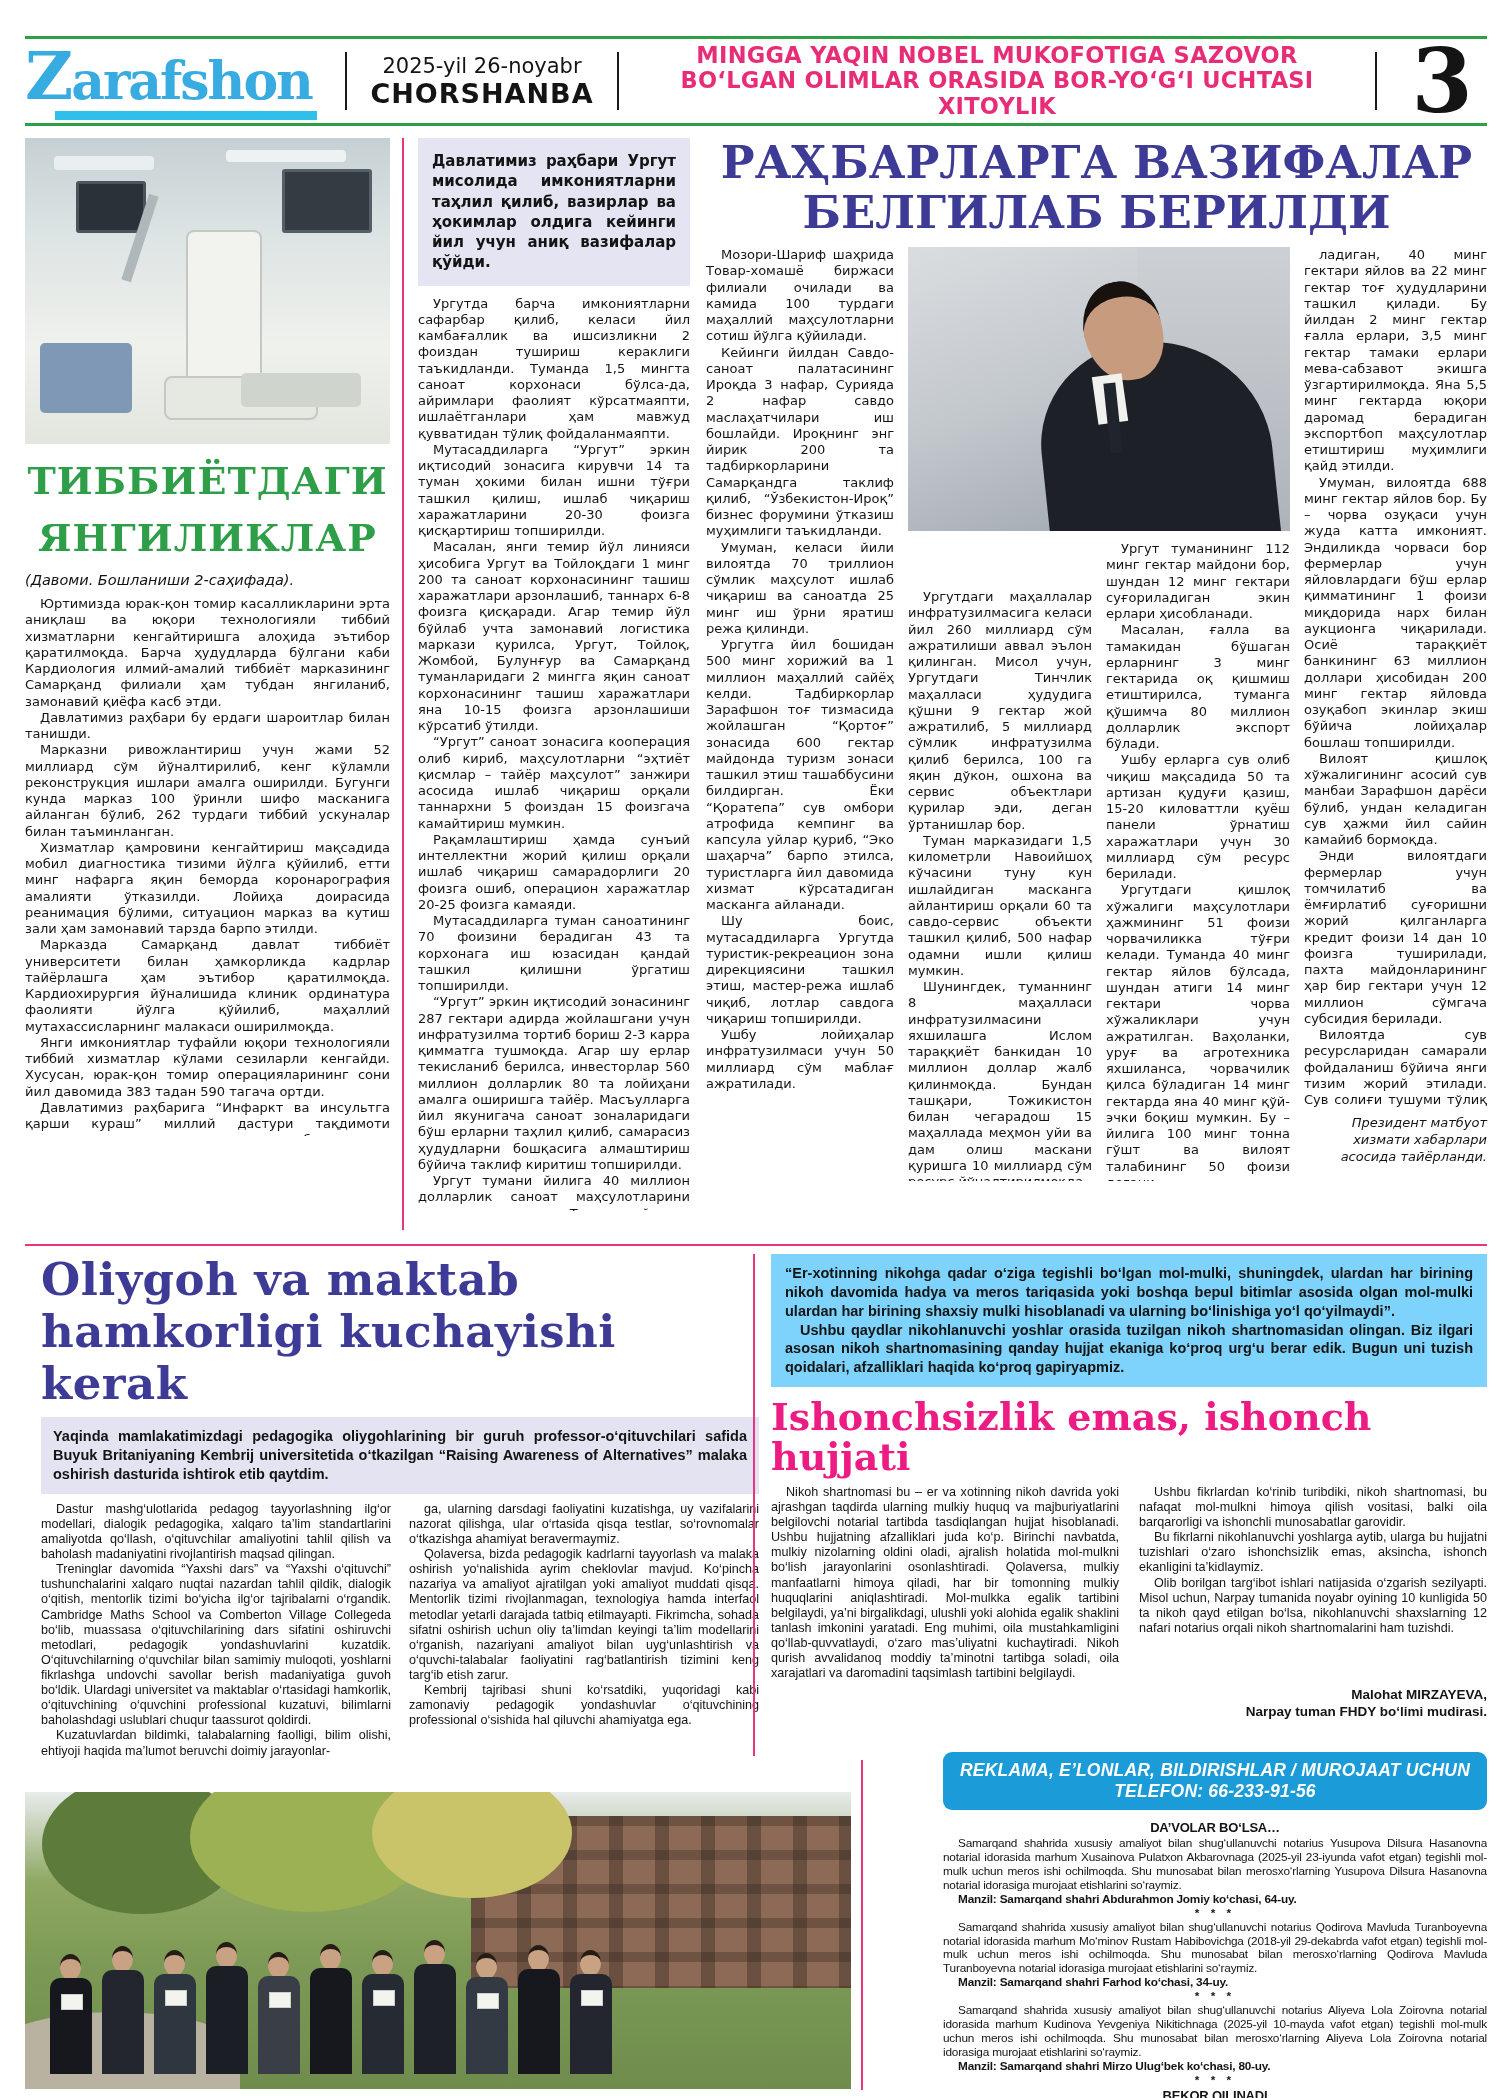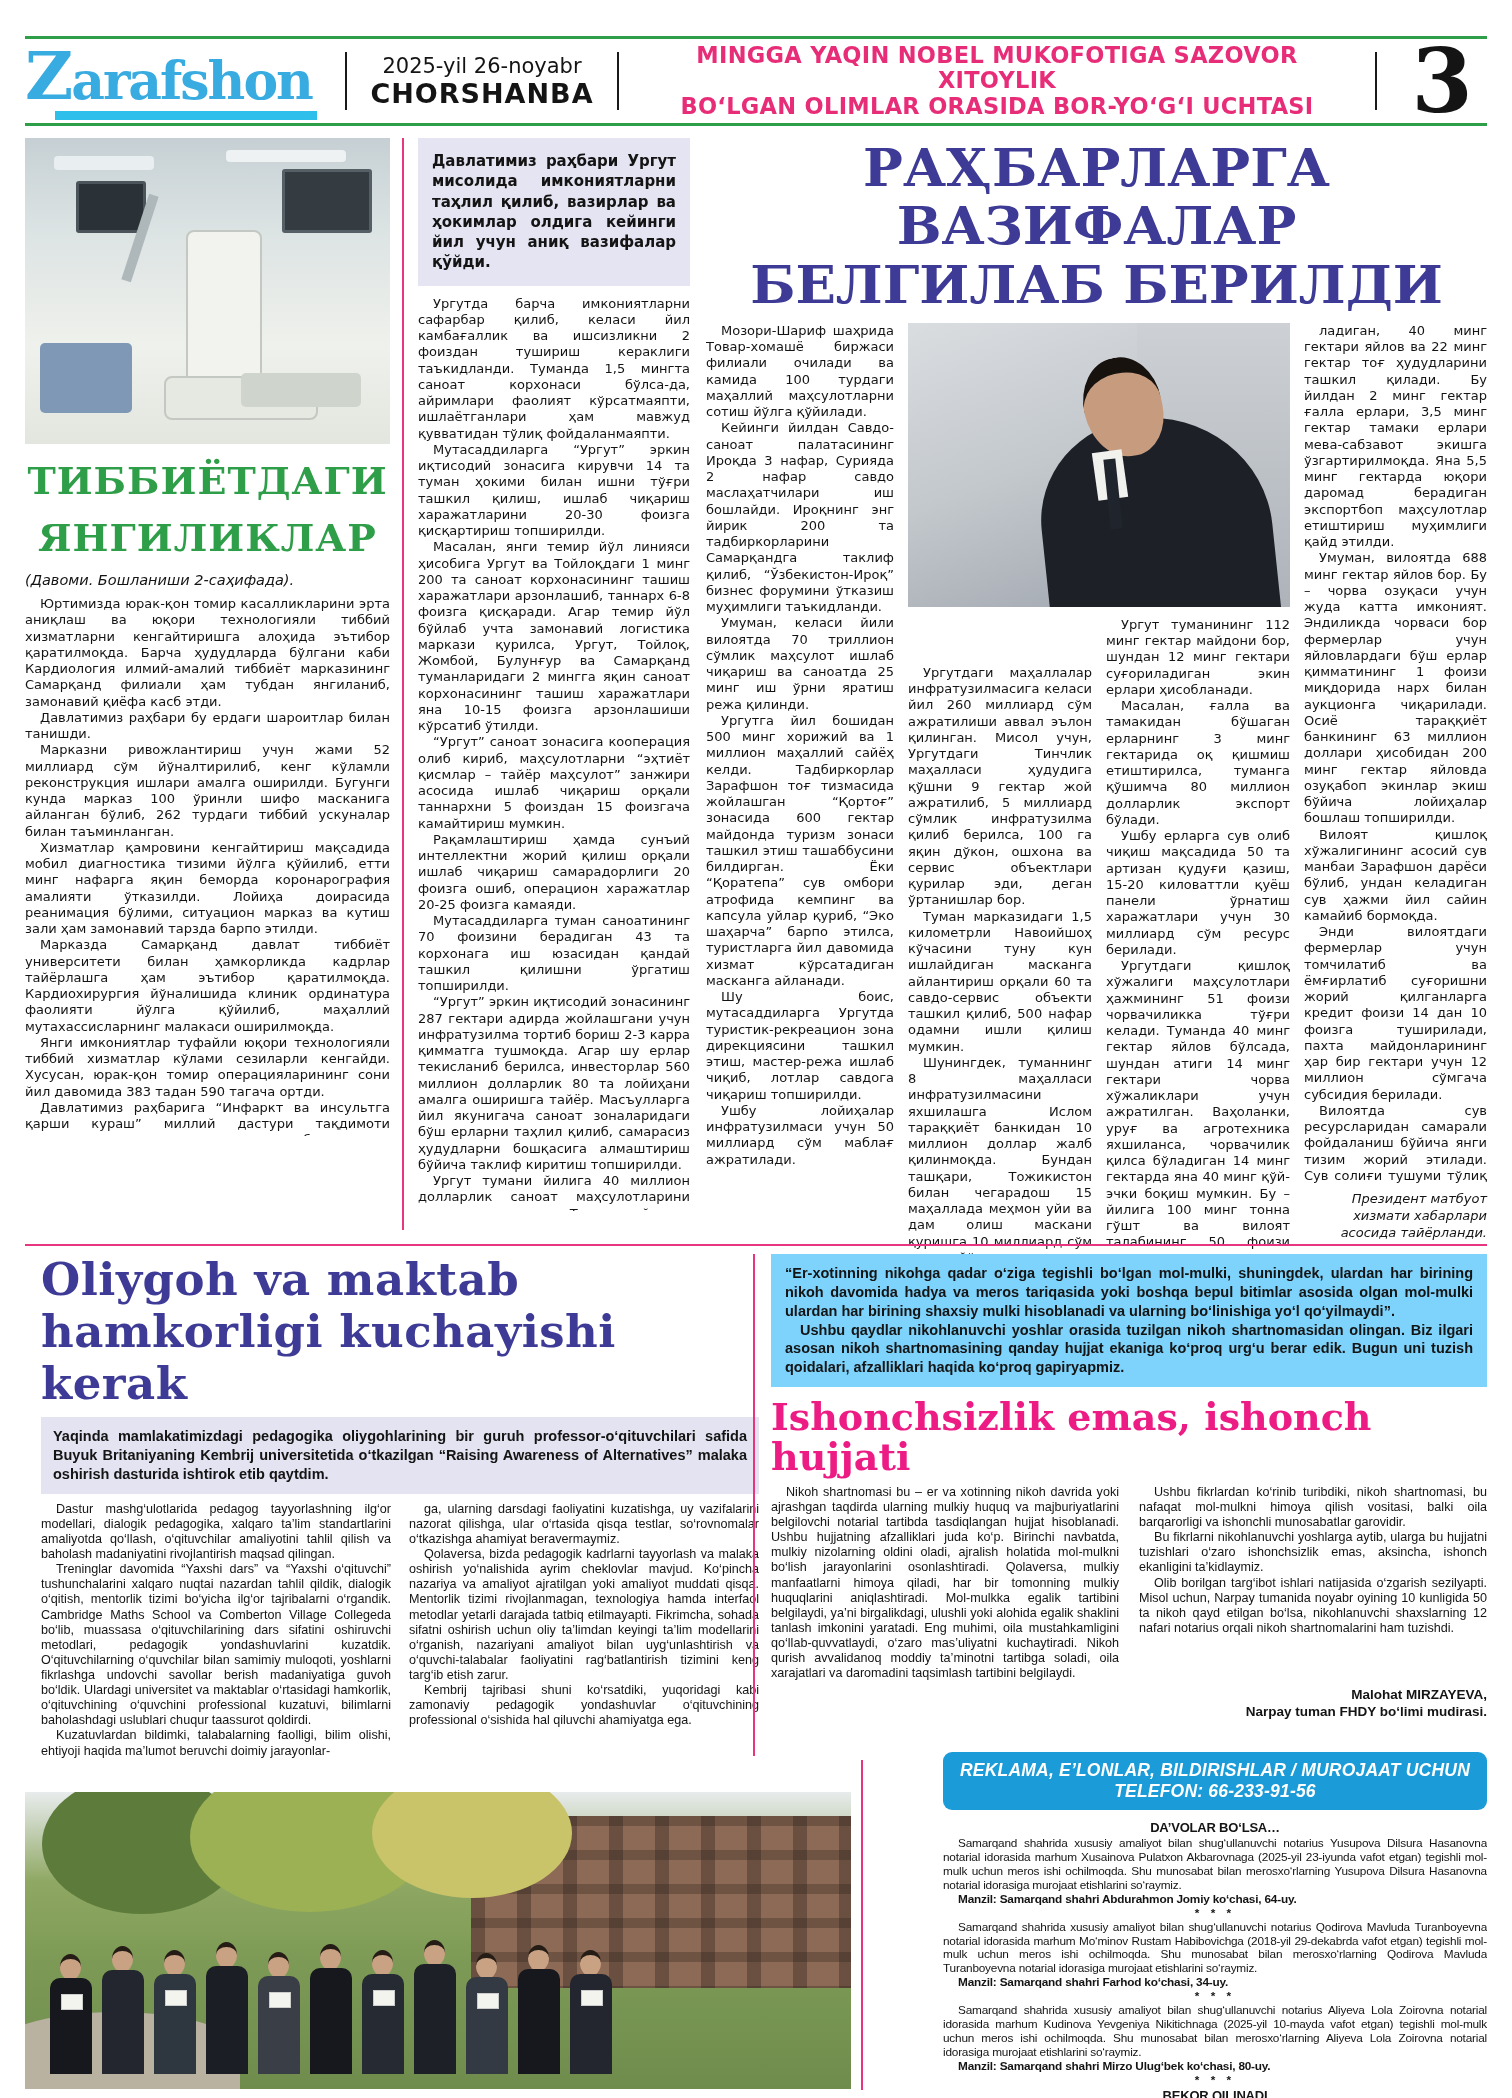--- a/index.html
+++ b/index.html
@@ -35,21 +35,21 @@
   .shape{position:absolute;}
   .green-head{color:#2f9e48;font-family:"DejaVu Serif",serif;font-weight:bold;
      font-size:38px;text-align:center;line-height:1.5;letter-spacing:1px;margin:8px 0 6px;}
   .cont-note{font-style:italic;font-size:14.5px;margin:4px 0 8px;}
   .left-paras{height:540px;}
   .col-mid{width:272px;flex:none;margin-left:14px;}
   .lead-box{background:#e4e4f2;padding:13px 14px;font-weight:bold;font-size:15px;
             line-height:1.35;text-align:justify;}
   .mid-paras{height:915px;margin-top:10px;}
   .col-right{flex:1;margin-left:16px;}
-  .tasks-head{font-family:"DejaVu Serif",serif;font-weight:bold;font-size:53px;
+  .tasks-head{font-family:"DejaVu Serif",serif;font-weight:bold;font-size:45px;
      color:#3d3b96;text-align:center;line-height:1.1;margin-bottom:10px;}
   .tasks-content{display:flex;height:935px;}
   .tcol1{width:188px;flex:none;}
   .tmid{width:382px;flex:none;margin-left:14px;}
   .photo-meeting{position:relative;height:284px;overflow:hidden;
      background:linear-gradient(160deg,#dadde0 0%,#c3c8cd 45%,#999fa8 100%);}
   .tmid-cols{display:flex;margin-top:10px;height:640px;}
   .tcol2{width:184px;flex:none;margin-top:48px;}
   .tcol3{width:184px;flex:none;margin-left:14px;}
   .tcol4{flex:1;margin-left:14px;display:flex;flex-direction:column;}
@@ -114,22 +114,22 @@
   </div>
   <div class="mast-div"></div>
   <div class="date-block">
     <div class="date-line">2025-yil 26-noyabr</div>
     <div class="day-line">CHORSHANBA</div>
   </div>
   <div class="mast-div"></div>
   <div class="teaser">
     <div class="teaser-lines">
       <div>MINGGA YAQIN NOBEL MUKOFOTIGA SAZOVOR</div>
+      <div>BO‘LGAN OLIMLAR ORASIDA BOR-YO‘G‘I UCHTASI</div>
       <div>XITOYLIK</div>
-      <div>BO‘LGAN OLIMLAR ORASIDA BOR-YO‘G‘I UCHTASI</div>
     </div>
   </div>
   <div class="mast-div"></div>
   <div class="page-num">3</div>
 </div>
 
 <div class="greenline"></div>
 
 <div class="top-section">
 

